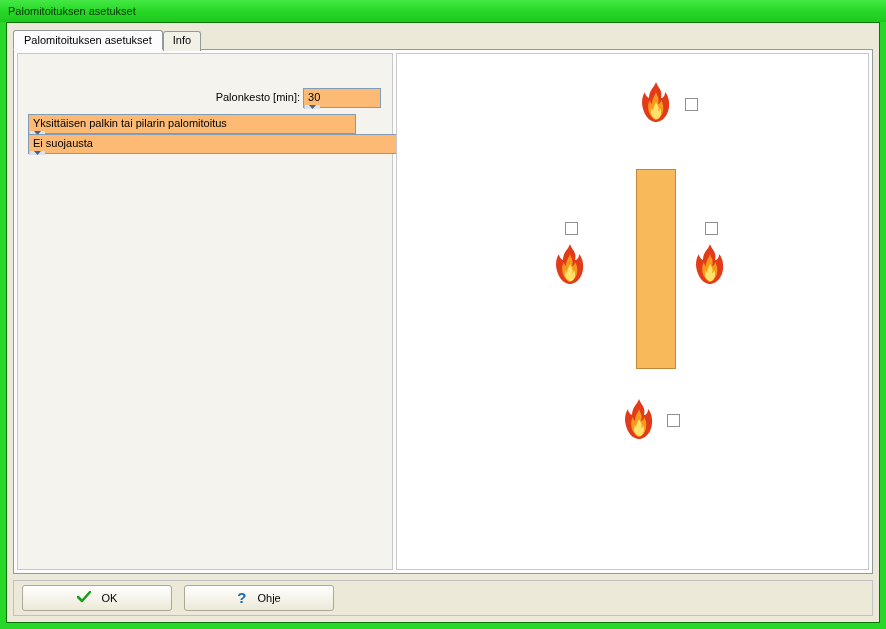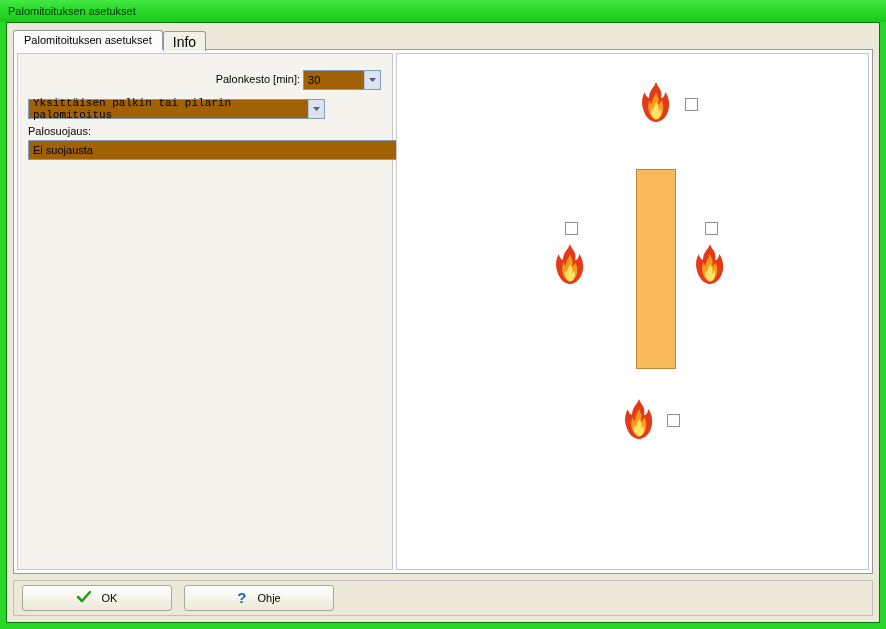--- a/index.html
+++ b/index.html
@@ -56,21 +56,21 @@
   }
   .tab.active {
     border-bottom: 1px solid #fcfcfe;
     background: #fcfcfe;
     top: 1px;
     z-index: 3;
   }
   .tab.inactive {
     background: #f2f1e8;
     top: 2px;
-    font-size: 14px;
+    font-size: 11px;
     padding: 2px 9px;
   }
   .tabbody {
     position: absolute;
     top: 20px;
     left: 0;
     right: 0;
     bottom: 0;
     background: #fcfcfe;
     border: 1px solid #919b9c;
@@ -94,25 +94,26 @@
     flex: 1;
     position: relative;
     background: #fff;
     margin: 3px 3px 3px 0;
     border: 1px solid #c8c8c8;
   }
   .row { margin-bottom: 6px; }
   .rlabel { display: inline-block; text-align: right; }
   .combo {
     border: 1px solid #7f9db9;
-    background: #a16207;
+    background: #fdba74;
     height: 20px;
     display: inline-flex;
     align-items: stretch;
     font-size: 11px;
+    flex-direction: column;
   }
   .combo .val {
     flex: 1;
     padding: 2px 4px;
     display: flex;
     align-items: center;
   }
   .combo .btn {
     width: 16px;
     background: #dbe4ee;
@@ -179,42 +180,41 @@
         <span>Palomitoituksen asetukset</span>
       </div>
       <div class="tab inactive">
         <span>Info</span>
       </div>
     </div>
     <div class="tabbody">
       <div class="leftpanel">
         <div class="leftinner">
 
-          <div class="row" style="text-align:left; margin-top:6px;">
+          <div class="row" style="text-align:left; margin-top:24px;">
             <span class="rlabel" style="width:272px;">Palonkesto [min]:</span>
             <div class="combo" style="width:78px; vertical-align:middle;">
               <div class="val">30</div>
               <div class="btn">
                 <svg width="7" height="4" viewBox="0 0 7 4">
                     <path d="M0 0 L7 0 L3.5 4 Z" fill="#4d6185"></path>
                   </svg>
               </div>
             </div>
           </div>
 
-          <div class="combo" style="width:297px;font-family:Liberation Mono, monospace;">
+          <div class="combo" style="width:328px;">
             <div class="val">Yksittäisen palkin tai pilarin palomitoitus</div>
             <div class="btn">
               <svg width="7" height="4" viewBox="0 0 7 4">
                   <path d="M0 0 L7 0 L3.5 4 Z" fill="#4d6185"></path>
                 </svg>
             </div>
           </div>
 
-          <div class="llabel">Palosuojaus:</div>
           <div class="combo" style="width:404px;">
             <div class="val">Ei suojausta</div>
             <div class="btn">
               <svg width="7" height="4" viewBox="0 0 7 4">
                   <path d="M0 0 L7 0 L3.5 4 Z" fill="#4d6185"></path>
                 </svg>
             </div>
           </div>
 
         </div>

